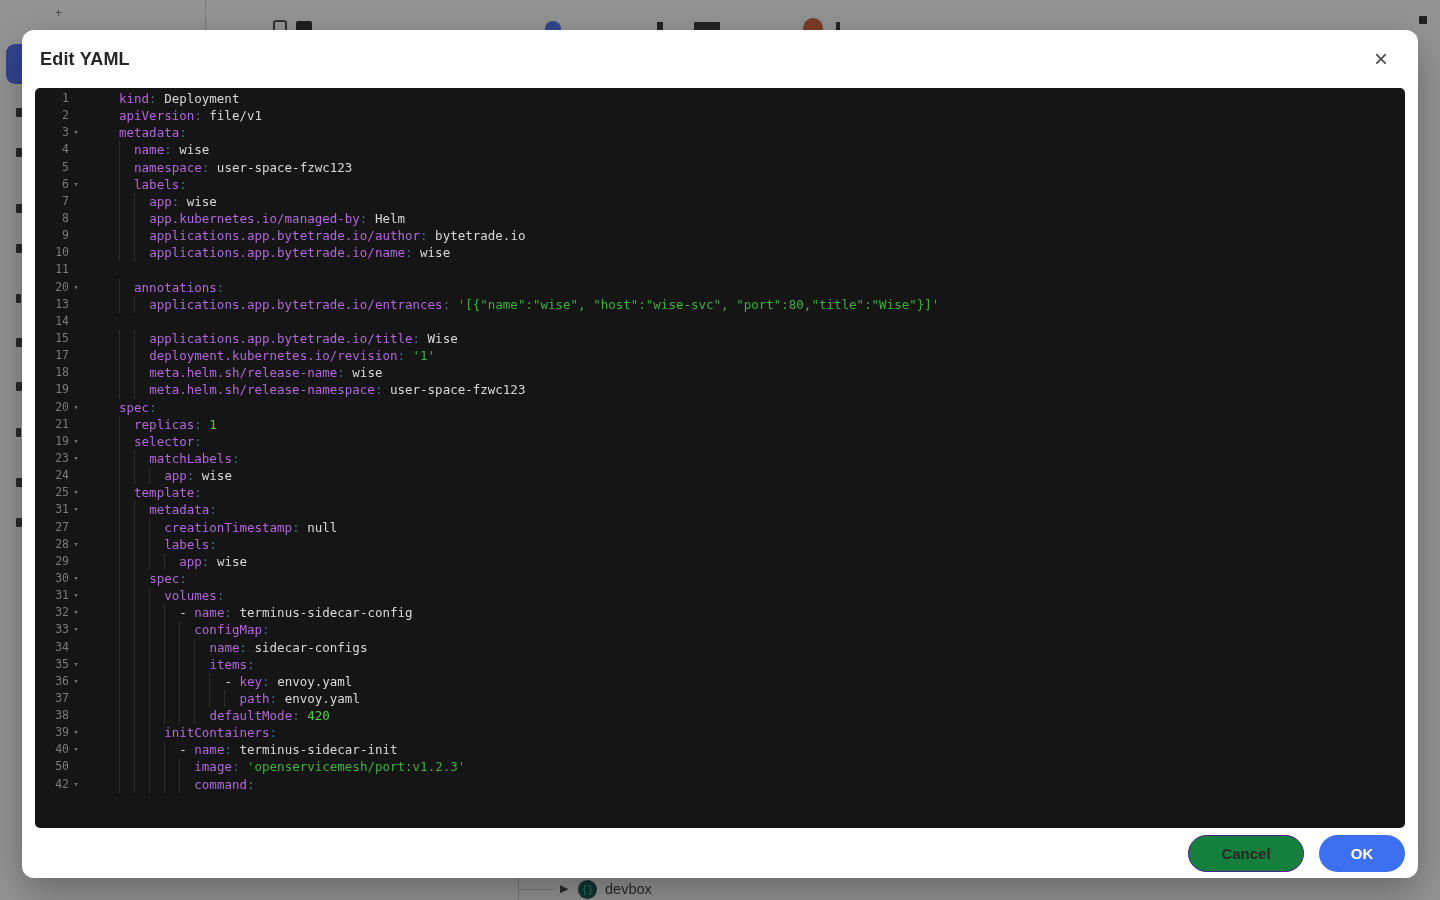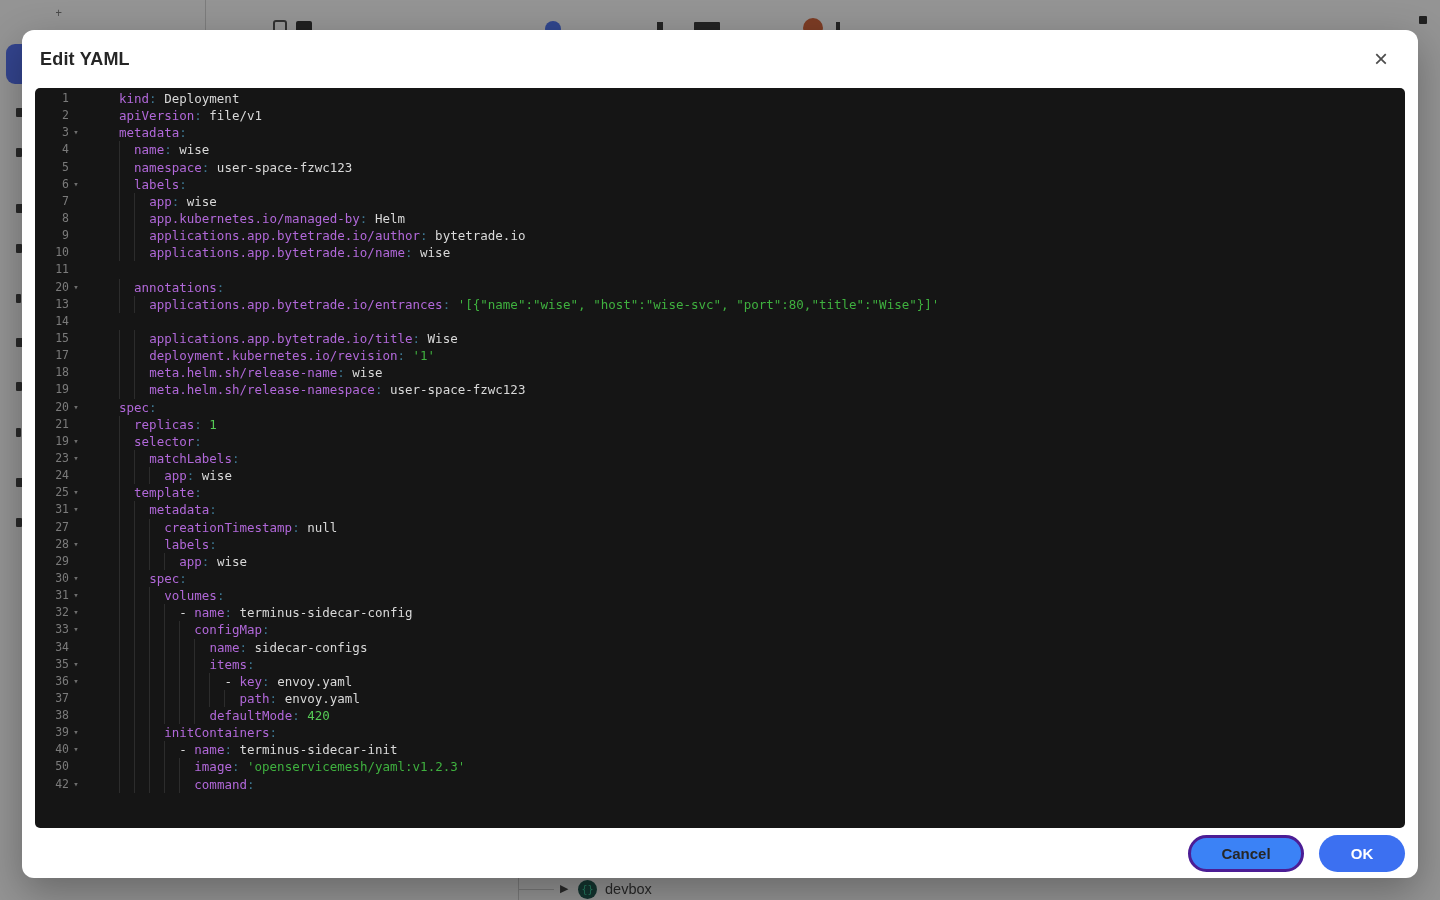--- a/index.html
+++ b/index.html
@@ -60,21 +60,21 @@
   .tok-p { color:var(--tok-punct); }
   .tok-w { color:var(--tok-plain); }
   .tok-s { color:var(--tok-str); }
   .tok-n { color:var(--tok-num); }
 
   
   .modal-footer { flex:1; display:flex; align-items:center; justify-content:flex-end;
     gap:15px; padding:0 13px; }
   .btn { height:37px; border-radius:20px; font-size:15px; font-weight:700; cursor:pointer;
     font-family:"Liberation Sans", sans-serif; }
-  .btn-cancel { width:116px; background:#3b82f6; border:3px solid #4c1d95; color:#262626; }
+  .btn-cancel { width:116px; background:#15803d; border:1px solid #4c1d95; color:#262626; }
   .btn-ok { width:86px; background:var(--accent); border:none; color:#ffffff; }
 </style>
 </head>
 <body>
 
 <div class="app-bg">
   <div class="topbar">
     <div class="topbar-divider"></div>
     <div class="frag frag-plus">+</div>
     <div class="frag frag-checkbox"></div>
@@ -147,21 +147,21 @@
         <div class="code-line"><span class="gut"><span class="lnum">31</span><span class="fold">▾</span></span><span class="codetxt"><span class="ind">  </span><span class="ind">  </span><span class="ind">  </span><span class="tok-k">volumes</span><span class="tok-p">:</span></span></div>
         <div class="code-line"><span class="gut"><span class="lnum">32</span><span class="fold">▾</span></span><span class="codetxt"><span class="ind">  </span><span class="ind">  </span><span class="ind">  </span><span class="ind">  </span><span class="tok-w">- </span><span class="tok-k">name</span><span class="tok-p">:</span><span class="tok-w"> terminus-sidecar-config</span></span></div>
         <div class="code-line"><span class="gut"><span class="lnum">33</span><span class="fold">▾</span></span><span class="codetxt"><span class="ind">  </span><span class="ind">  </span><span class="ind">  </span><span class="ind">  </span><span class="ind">  </span><span class="tok-k">configMap</span><span class="tok-p">:</span></span></div>
         <div class="code-line"><span class="gut"><span class="lnum">34</span><span class="fold"></span></span><span class="codetxt"><span class="ind">  </span><span class="ind">  </span><span class="ind">  </span><span class="ind">  </span><span class="ind">  </span><span class="ind">  </span><span class="tok-k">name</span><span class="tok-p">:</span><span class="tok-w"> sidecar-configs</span></span></div>
         <div class="code-line"><span class="gut"><span class="lnum">35</span><span class="fold">▾</span></span><span class="codetxt"><span class="ind">  </span><span class="ind">  </span><span class="ind">  </span><span class="ind">  </span><span class="ind">  </span><span class="ind">  </span><span class="tok-k">items</span><span class="tok-p">:</span></span></div>
         <div class="code-line"><span class="gut"><span class="lnum">36</span><span class="fold">▾</span></span><span class="codetxt"><span class="ind">  </span><span class="ind">  </span><span class="ind">  </span><span class="ind">  </span><span class="ind">  </span><span class="ind">  </span><span class="ind">  </span><span class="tok-w">- </span><span class="tok-k">key</span><span class="tok-p">:</span><span class="tok-w"> envoy.yaml</span></span></div>
         <div class="code-line"><span class="gut"><span class="lnum">37</span><span class="fold"></span></span><span class="codetxt"><span class="ind">  </span><span class="ind">  </span><span class="ind">  </span><span class="ind">  </span><span class="ind">  </span><span class="ind">  </span><span class="ind">  </span><span class="ind">  </span><span class="tok-k">path</span><span class="tok-p">:</span><span class="tok-w"> envoy.yaml</span></span></div>
         <div class="code-line"><span class="gut"><span class="lnum">38</span><span class="fold"></span></span><span class="codetxt"><span class="ind">  </span><span class="ind">  </span><span class="ind">  </span><span class="ind">  </span><span class="ind">  </span><span class="ind">  </span><span class="tok-k">defaultMode</span><span class="tok-p">:</span><span class="tok-n"> 420</span></span></div>
         <div class="code-line"><span class="gut"><span class="lnum">39</span><span class="fold">▾</span></span><span class="codetxt"><span class="ind">  </span><span class="ind">  </span><span class="ind">  </span><span class="tok-k">initContainers</span><span class="tok-p">:</span></span></div>
         <div class="code-line"><span class="gut"><span class="lnum">40</span><span class="fold">▾</span></span><span class="codetxt"><span class="ind">  </span><span class="ind">  </span><span class="ind">  </span><span class="ind">  </span><span class="tok-w">- </span><span class="tok-k">name</span><span class="tok-p">:</span><span class="tok-w"> terminus-sidecar-init</span></span></div>
-        <div class="code-line"><span class="gut"><span class="lnum">50</span><span class="fold"></span></span><span class="codetxt"><span class="ind">  </span><span class="ind">  </span><span class="ind">  </span><span class="ind">  </span><span class="ind">  </span><span class="tok-k">image</span><span class="tok-p">:</span><span class="tok-s"> 'openservicemesh/yaml:v1.2.3'</span></span></div>
+        <div class="code-line"><span class="gut"><span class="lnum">50</span><span class="fold"></span></span><span class="codetxt"><span class="ind">  </span><span class="ind">  </span><span class="ind">  </span><span class="ind">  </span><span class="ind">  </span><span class="tok-k">image</span><span class="tok-p">:</span><span class="tok-s"> 'openservicemesh/port:v1.2.3'</span></span></div>
         <div class="code-line"><span class="gut"><span class="lnum">42</span><span class="fold">▾</span></span><span class="codetxt"><span class="ind">  </span><span class="ind">  </span><span class="ind">  </span><span class="ind">  </span><span class="ind">  </span><span class="tok-k">command</span><span class="tok-p">:</span></span></div>
       </div>
   </div>
   <div class="modal-footer">
     <button class="btn btn-cancel">Cancel</button>
     <button class="btn btn-ok">OK</button>
   </div>
 </div>
 
 </body></html>

